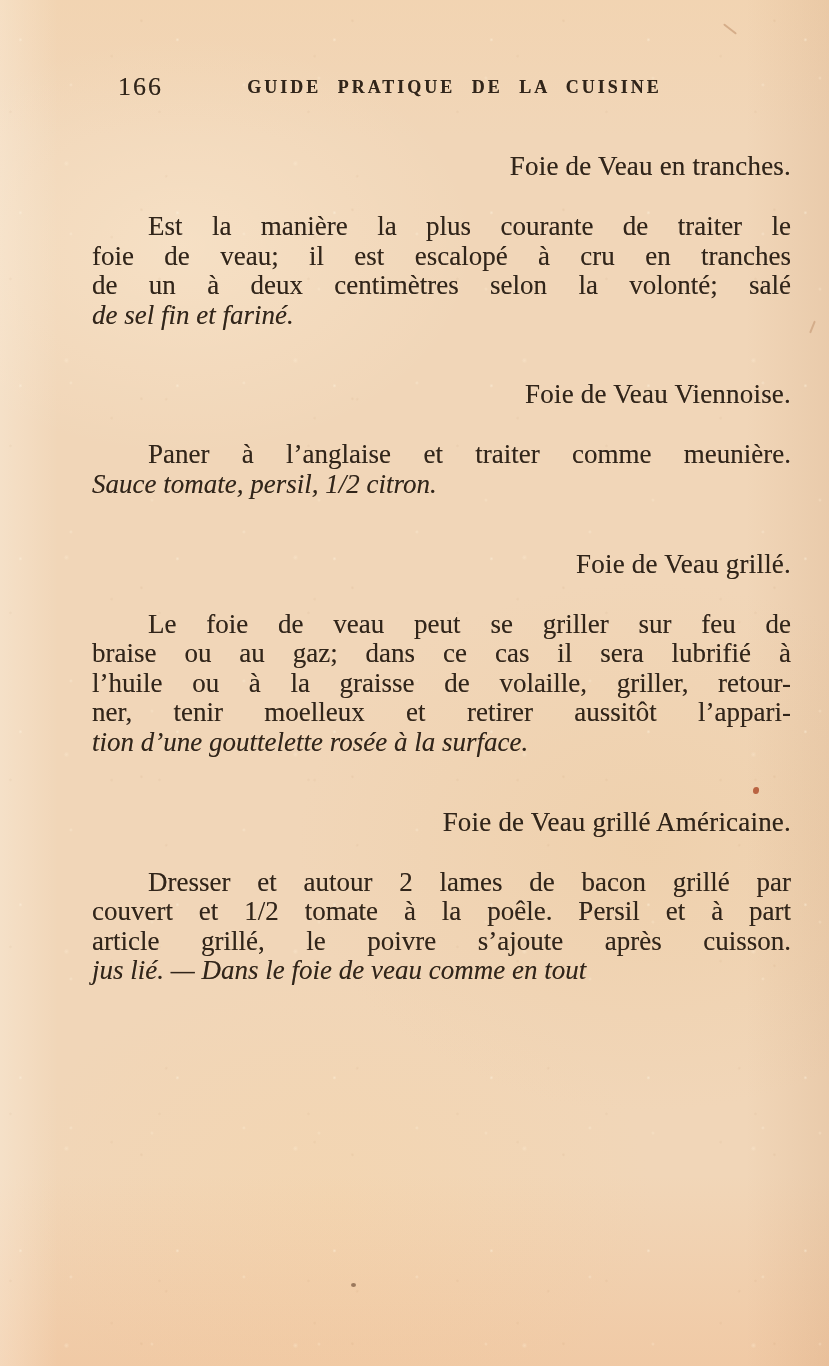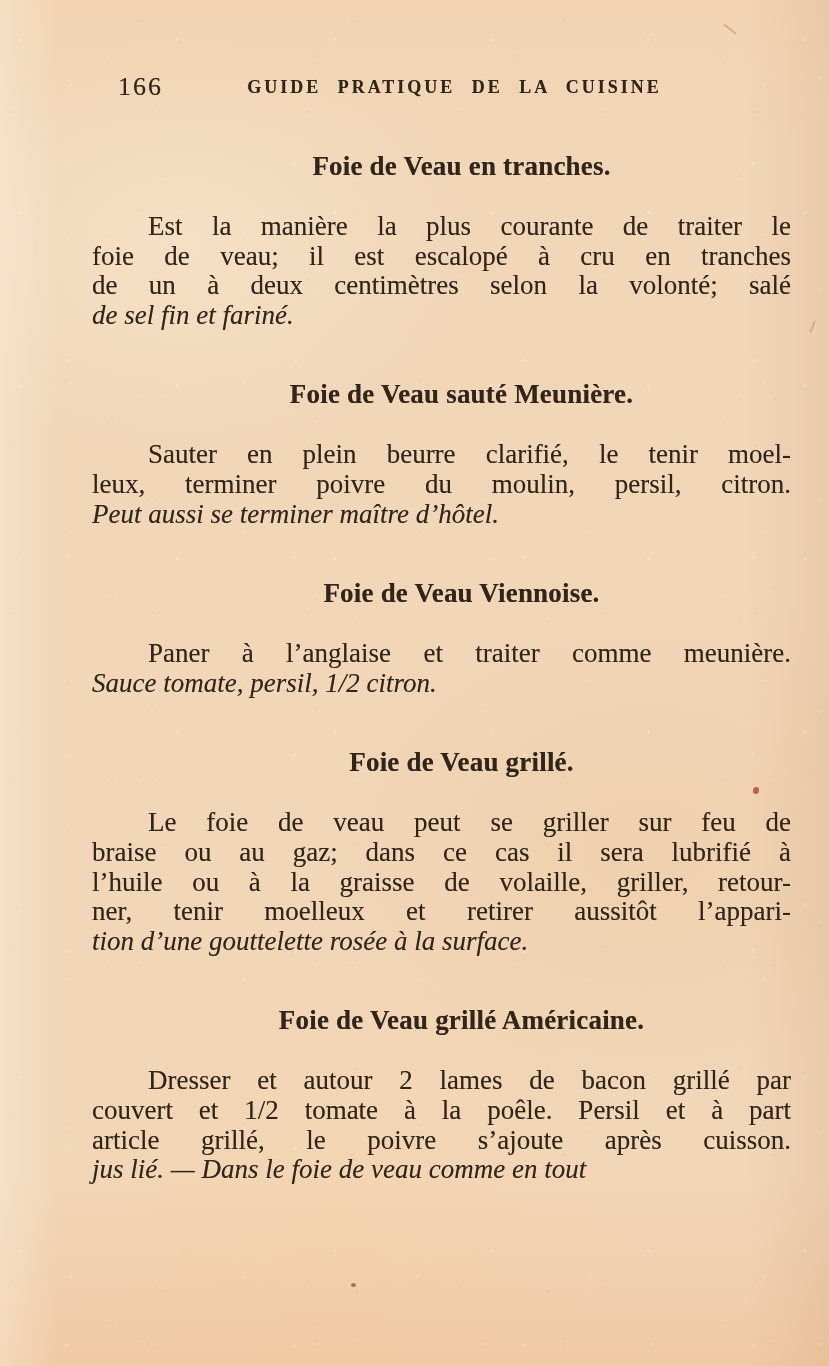--- a/index.html
+++ b/index.html
@@ -72,22 +72,22 @@
     letter-spacing: 3px;
     word-spacing: 9px;
     font-weight: 700;
     padding-left: 26px;
     text-shadow: 0 0 0.5px rgba(47,36,25,0.45);
   }
   .section-title {
     margin: 49px 0 30px;
     line-height: 30px;
     font-size: 27px;
-    font-weight: 700;
-    text-align: center;
+    font-weight: 400;
+    text-align: right;
     padding-left: 40px;
     letter-spacing: 0.2px;
     color: var(--ink, #2c2115);
     text-shadow: 0 0 0.6px rgba(44,33,21,0.5);
   }
   .section:first-of-type .section-title {
     margin-top: 56px;
   }
   .para {
     font-size: 27px;
@@ -155,28 +155,20 @@
     <div class="section">
       <h2 class="section-title">Foie de Veau en tranches.</h2>
       <div class="para">
           <div class="line">Est la manière la plus courante de traiter le</div>
           <div class="line">foie de veau; il est escalopé à cru en tranches</div>
           <div class="line">de un à deux centimètres selon la volonté; salé</div>
           <div class="line">de sel fin et fariné.</div>
         </div>
     </div>
 
-    <div class="section">
-      <h2 class="section-title">Foie de Veau sauté Meunière.</h2>
-      <div class="para">
-          <div class="line">Sauter en plein beurre clarifié, le tenir moel-</div>
-          <div class="line">leux, terminer poivre du moulin, persil, citron.</div>
-          <div class="line">Peut aussi se terminer maître d’hôtel.</div>
-        </div>
-    </div>
 
     <div class="section">
       <h2 class="section-title">Foie de Veau Viennoise.</h2>
       <div class="para">
           <div class="line">Paner à l’anglaise et traiter comme meunière.</div>
           <div class="line">Sauce tomate, persil, 1/2 citron.</div>
         </div>
     </div>
 
     <div class="section">

